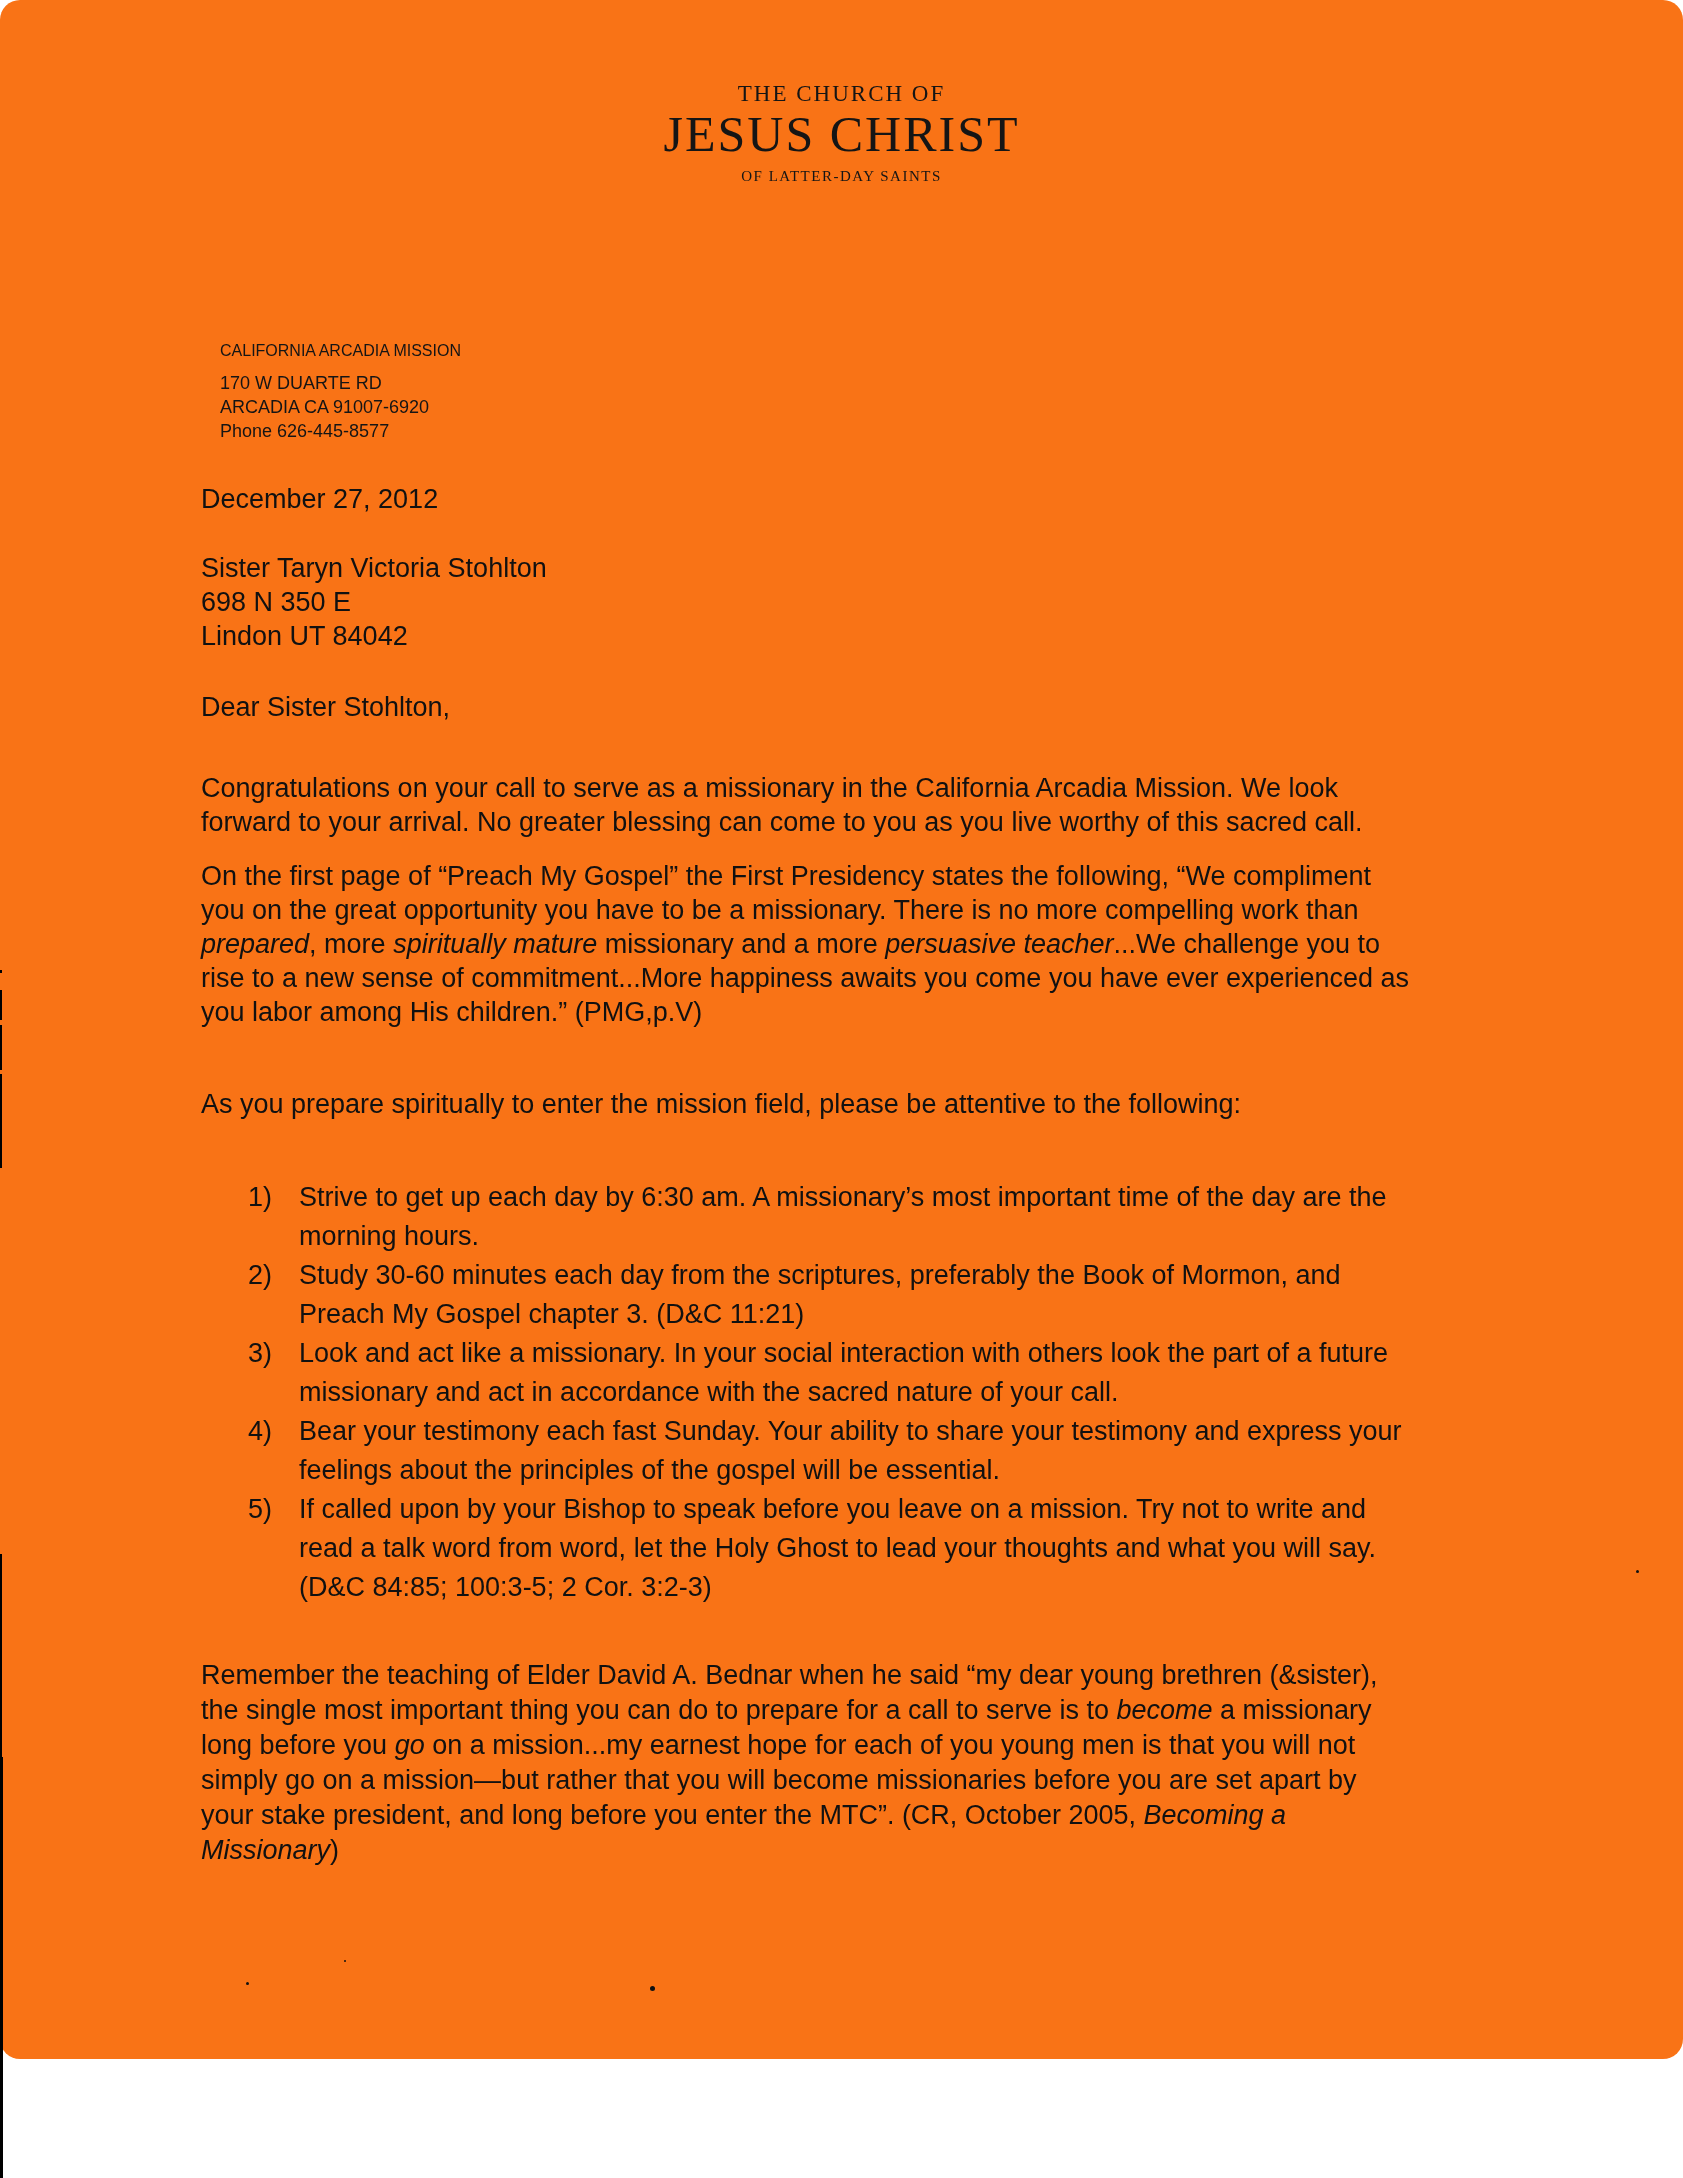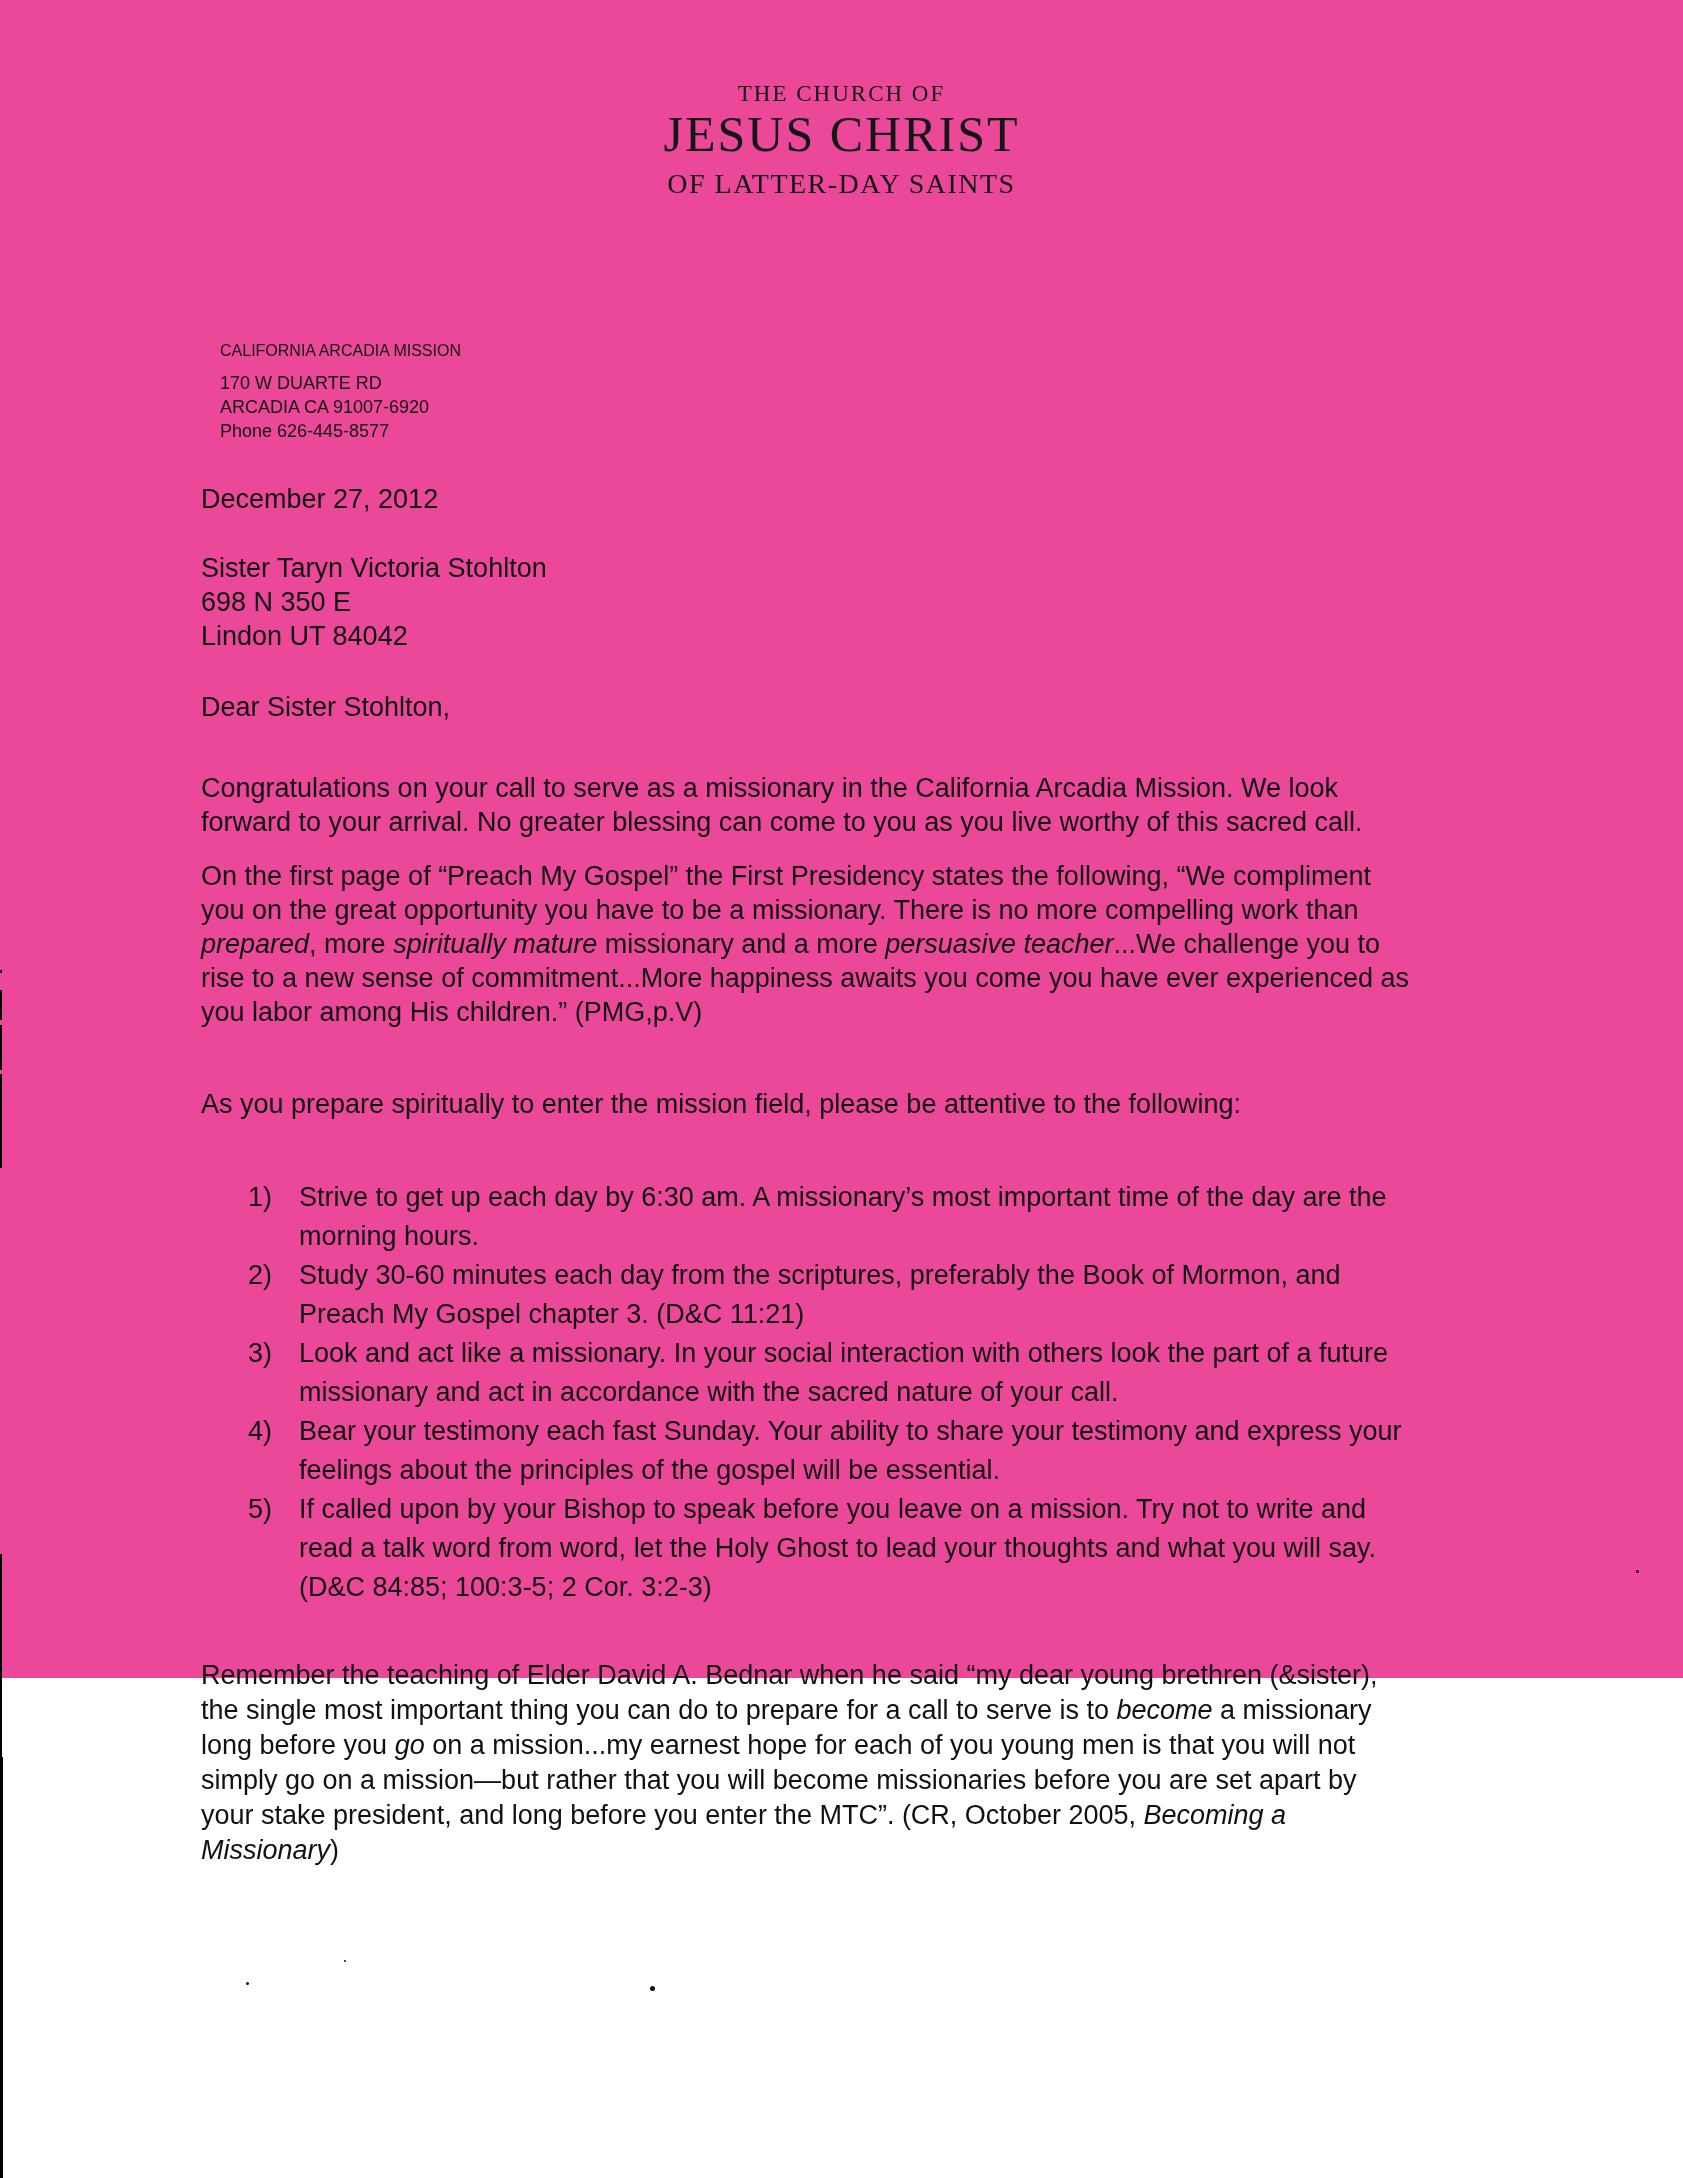--- a/index.html
+++ b/index.html
@@ -1,23 +1,23 @@
 <!DOCTYPE html>
 <html><head>
 <meta charset="utf-8">
 <style>
   html, body { margin: 0; padding: 0; background: #ffffff; }
   body { width: 1683px; height: 2178px; position: relative; overflow: hidden; color: #111111; }
-  .page { position: absolute; left: 0; top: 0; width: 1683px; height: 1678px; background: #ec4899; }
+  .page { position: absolute; left: 0; top: 0; width: 1683px; height: 2059px; background: #f97316; border-radius: 20px; }
 
   
   .lh { position: absolute; left: 0; width: 1683px; text-align: center; font-family: "Liberation Serif", "DejaVu Serif", serif; color: #151515; }
   .lh-top { top: 81px; font-size: 23px; letter-spacing: 2px; }
   .lh-main { top: 109px; font-size: 50px; letter-spacing: 2px; line-height: 1; }
-  .lh-bot { top: 168px; font-size: 28px; letter-spacing: 1.5px; }
+  .lh-bot { top: 168px; font-size: 15px; letter-spacing: 1.5px; }
 
   
   .addr { position: absolute; left: 220px; font-family: "Liberation Sans", sans-serif; color: #151515; }
   .addr-mission { top: 342px; font-size: 16px; }
   .addr-lines { top: 371px; font-size: 18px; line-height: 24px; }
   .addr-lines div { white-space: nowrap; }
 
   
   .body-text { font-family: "Liberation Sans", sans-serif; font-size: 27px; color: #111111; white-space: nowrap; }
   .blk { position: absolute; left: 201px; line-height: 34px; }

